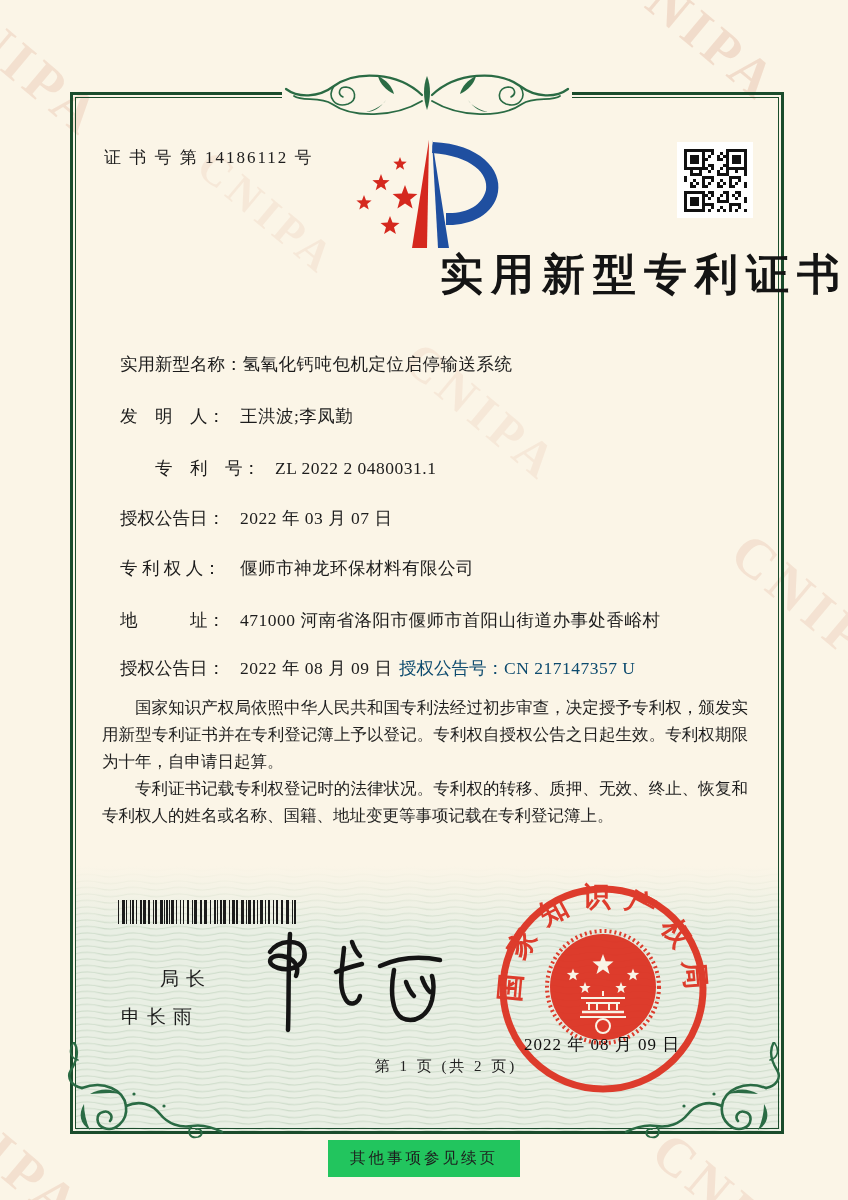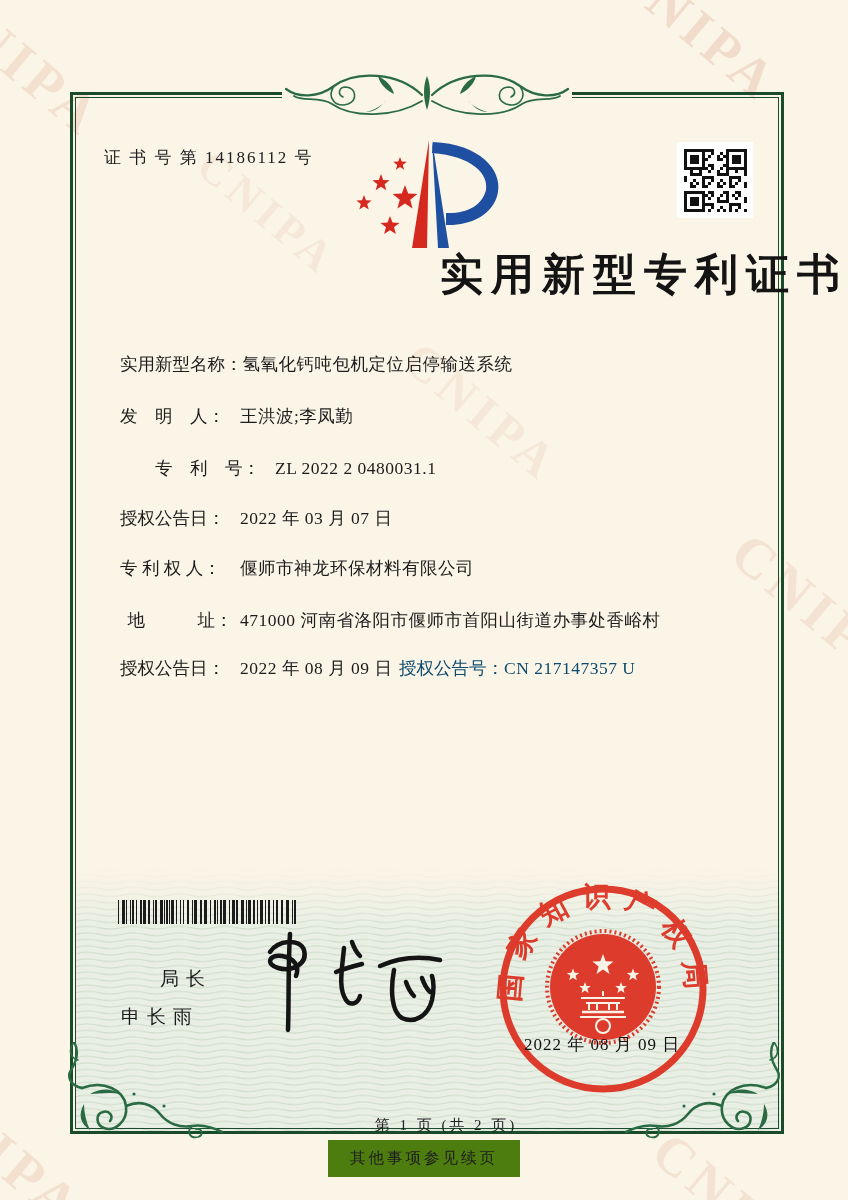--- a/index.html
+++ b/index.html
@@ -64,24 +64,24 @@
   .director-name  { position:absolute; left:121px; top:1004px; font-size:19px;
                     letter-spacing:7px; color:#1b1b1b; z-index:4; }
   .signature { position:absolute; left:248px; top:926px; z-index:4; }
 
   
   .seal { position:absolute; left:496px; top:882px; width:214px; height:214px; z-index:4; }
   .seal-date { position:absolute; left:524px; top:1033px; font-size:17px;
                letter-spacing:1px; color:#101010; z-index:5; white-space:nowrap; }
 
   
-  .page-number { position:absolute; left:0; right:0; top:1116px; text-align:center;
+  .page-number { position:absolute; left:0; right:0; top:1057px; text-align:center;
                  font-size:15px; letter-spacing:3px; color:#222; z-index:4;padding-left:44px; }
   .note-box { position:absolute; left:50%; top:1140px; transform:translateX(-50%);
-              background:#4d7c0f; padding:8px 22px; z-index:4; }
+              background:#22c55e; padding:8px 22px; z-index:4; }
   .note-text { font-size:15.5px; letter-spacing:3px; color:#1d1d1d; white-space:nowrap; }
 </style>
 </head>
 <body>
 
 <div class="page">
 
   <span class="wm" style="left:-40px;top:-30px;font-size:56px;opacity:.5;">CNIPA</span>
   <span class="wm" style="left:640px;top:-60px;font-size:54px;opacity:.6;">CNIPA</span>
   <span class="wm" style="left:220px;top:140px;font-size:44px;opacity:.3;">CNIPA</span>
@@ -624,30 +624,34 @@
   </div>
   <div class="field-row" style="top:456px;margin-left:35px;">
     <span class="field-label">专　利　号：</span><span class="field-value">ZL 2022 2 0480031.1</span>
   </div>
   <div class="field-row" style="top:506px;">
     <span class="field-label">授权公告日：</span><span class="field-value">2022 年 03 月 07 日</span>
   </div>
   <div class="field-row" style="top:556px;">
     <span class="field-label">专 利 权 人：</span><span class="field-value">偃师市神龙环保材料有限公司</span>
   </div>
-  <div class="field-row" style="top:608px;text-align:center;">
+  <div class="field-row" style="top:608px;">
     <span class="field-label">地　　　址：</span><span class="field-value">471000 河南省洛阳市偃师市首阳山街道办事处香峪村</span>
   </div>
   <div class="field-row" style="top:656px;font-family:Liberation Serif, serif;">
     <span class="field-label">授权公告日：</span><span class="field-value">2022 年 08 月 09 日</span>
   </div>
   <div class="grant-no">
     <span class="field-label" style="min-width:0;">授权公告号：</span><span class="field-value">CN 217147357 U</span>
   </div>
 
+  <div class="body-text">
+    <p>国家知识产权局依照中华人民共和国专利法经过初步审查，决定授予专利权，颁发实用新型专利证书并在专利登记簿上予以登记。专利权自授权公告之日起生效。专利权期限为十年，自申请日起算。</p>
+    <p>专利证书记载专利权登记时的法律状况。专利权的转移、质押、无效、终止、恢复和专利权人的姓名或名称、国籍、地址变更等事项记载在专利登记簿上。</p>
+  </div>
 
   <div class="barcode"><i style="width:1px;margin-right:3px"></i><i style="width:3px;margin-right:1px"></i><i style="width:1px;margin-right:3px"></i><i style="width:1px;margin-right:1px"></i><i style="width:2px;margin-right:2px"></i><i style="width:1px;margin-right:3px"></i><i style="width:2px;margin-right:1px"></i><i style="width:3px;margin-right:2px"></i><i style="width:2px;margin-right:3px"></i><i style="width:1px;margin-right:1px"></i><i style="width:2px;margin-right:3px"></i><i style="width:3px;margin-right:1px"></i><i style="width:1px;margin-right:1px"></i><i style="width:2px;margin-right:1px"></i><i style="width:1px;margin-right:1px"></i><i style="width:3px;margin-right:2px"></i><i style="width:1px;margin-right:3px"></i><i style="width:1px;margin-right:2px"></i><i style="width:1px;margin-right:3px"></i><i style="width:2px;margin-right:3px"></i><i style="width:1px;margin-right:1px"></i><i style="width:3px;margin-right:3px"></i><i style="width:2px;margin-right:2px"></i><i style="width:3px;margin-right:3px"></i><i style="width:1px;margin-right:3px"></i><i style="width:2px;margin-right:1px"></i><i style="width:1px;margin-right:2px"></i><i style="width:2px;margin-right:1px"></i><i style="width:3px;margin-right:3px"></i><i style="width:1px;margin-right:2px"></i><i style="width:3px;margin-right:1px"></i><i style="width:2px;margin-right:3px"></i><i style="width:3px;margin-right:2px"></i><i style="width:1px;margin-right:1px"></i><i style="width:3px;margin-right:2px"></i><i style="width:2px;margin-right:2px"></i><i style="width:1px;margin-right:2px"></i><i style="width:3px;margin-right:2px"></i><i style="width:1px;margin-right:2px"></i><i style="width:2px;margin-right:3px"></i><i style="width:1px;margin-right:2px"></i><i style="width:2px;margin-right:3px"></i><i style="width:2px;margin-right:3px"></i><i style="width:3px;margin-right:3px"></i><i style="width:1px;margin-right:1px"></i><i style="width:2px;margin-right:2px"></i></div>
 
   <div class="director-title">局长</div>
   <div class="director-name">申长雨</div>
   <div class="signature">
     <svg width="210" height="112" viewBox="0 0 210 112" fill="none" stroke="#141414" stroke-width="4.5" stroke-linecap="round">
       <path d="M 42 8 C 40 40 41 78 40 104"></path>
       <path d="M 22 26 C 30 14 52 12 56 24 C 60 38 44 46 30 42 C 18 39 20 28 34 30 C 46 32 52 40 48 50"></path>
       <path d="M 96 22 C 94 44 90 62 98 74 C 102 80 110 78 112 70"></path>

